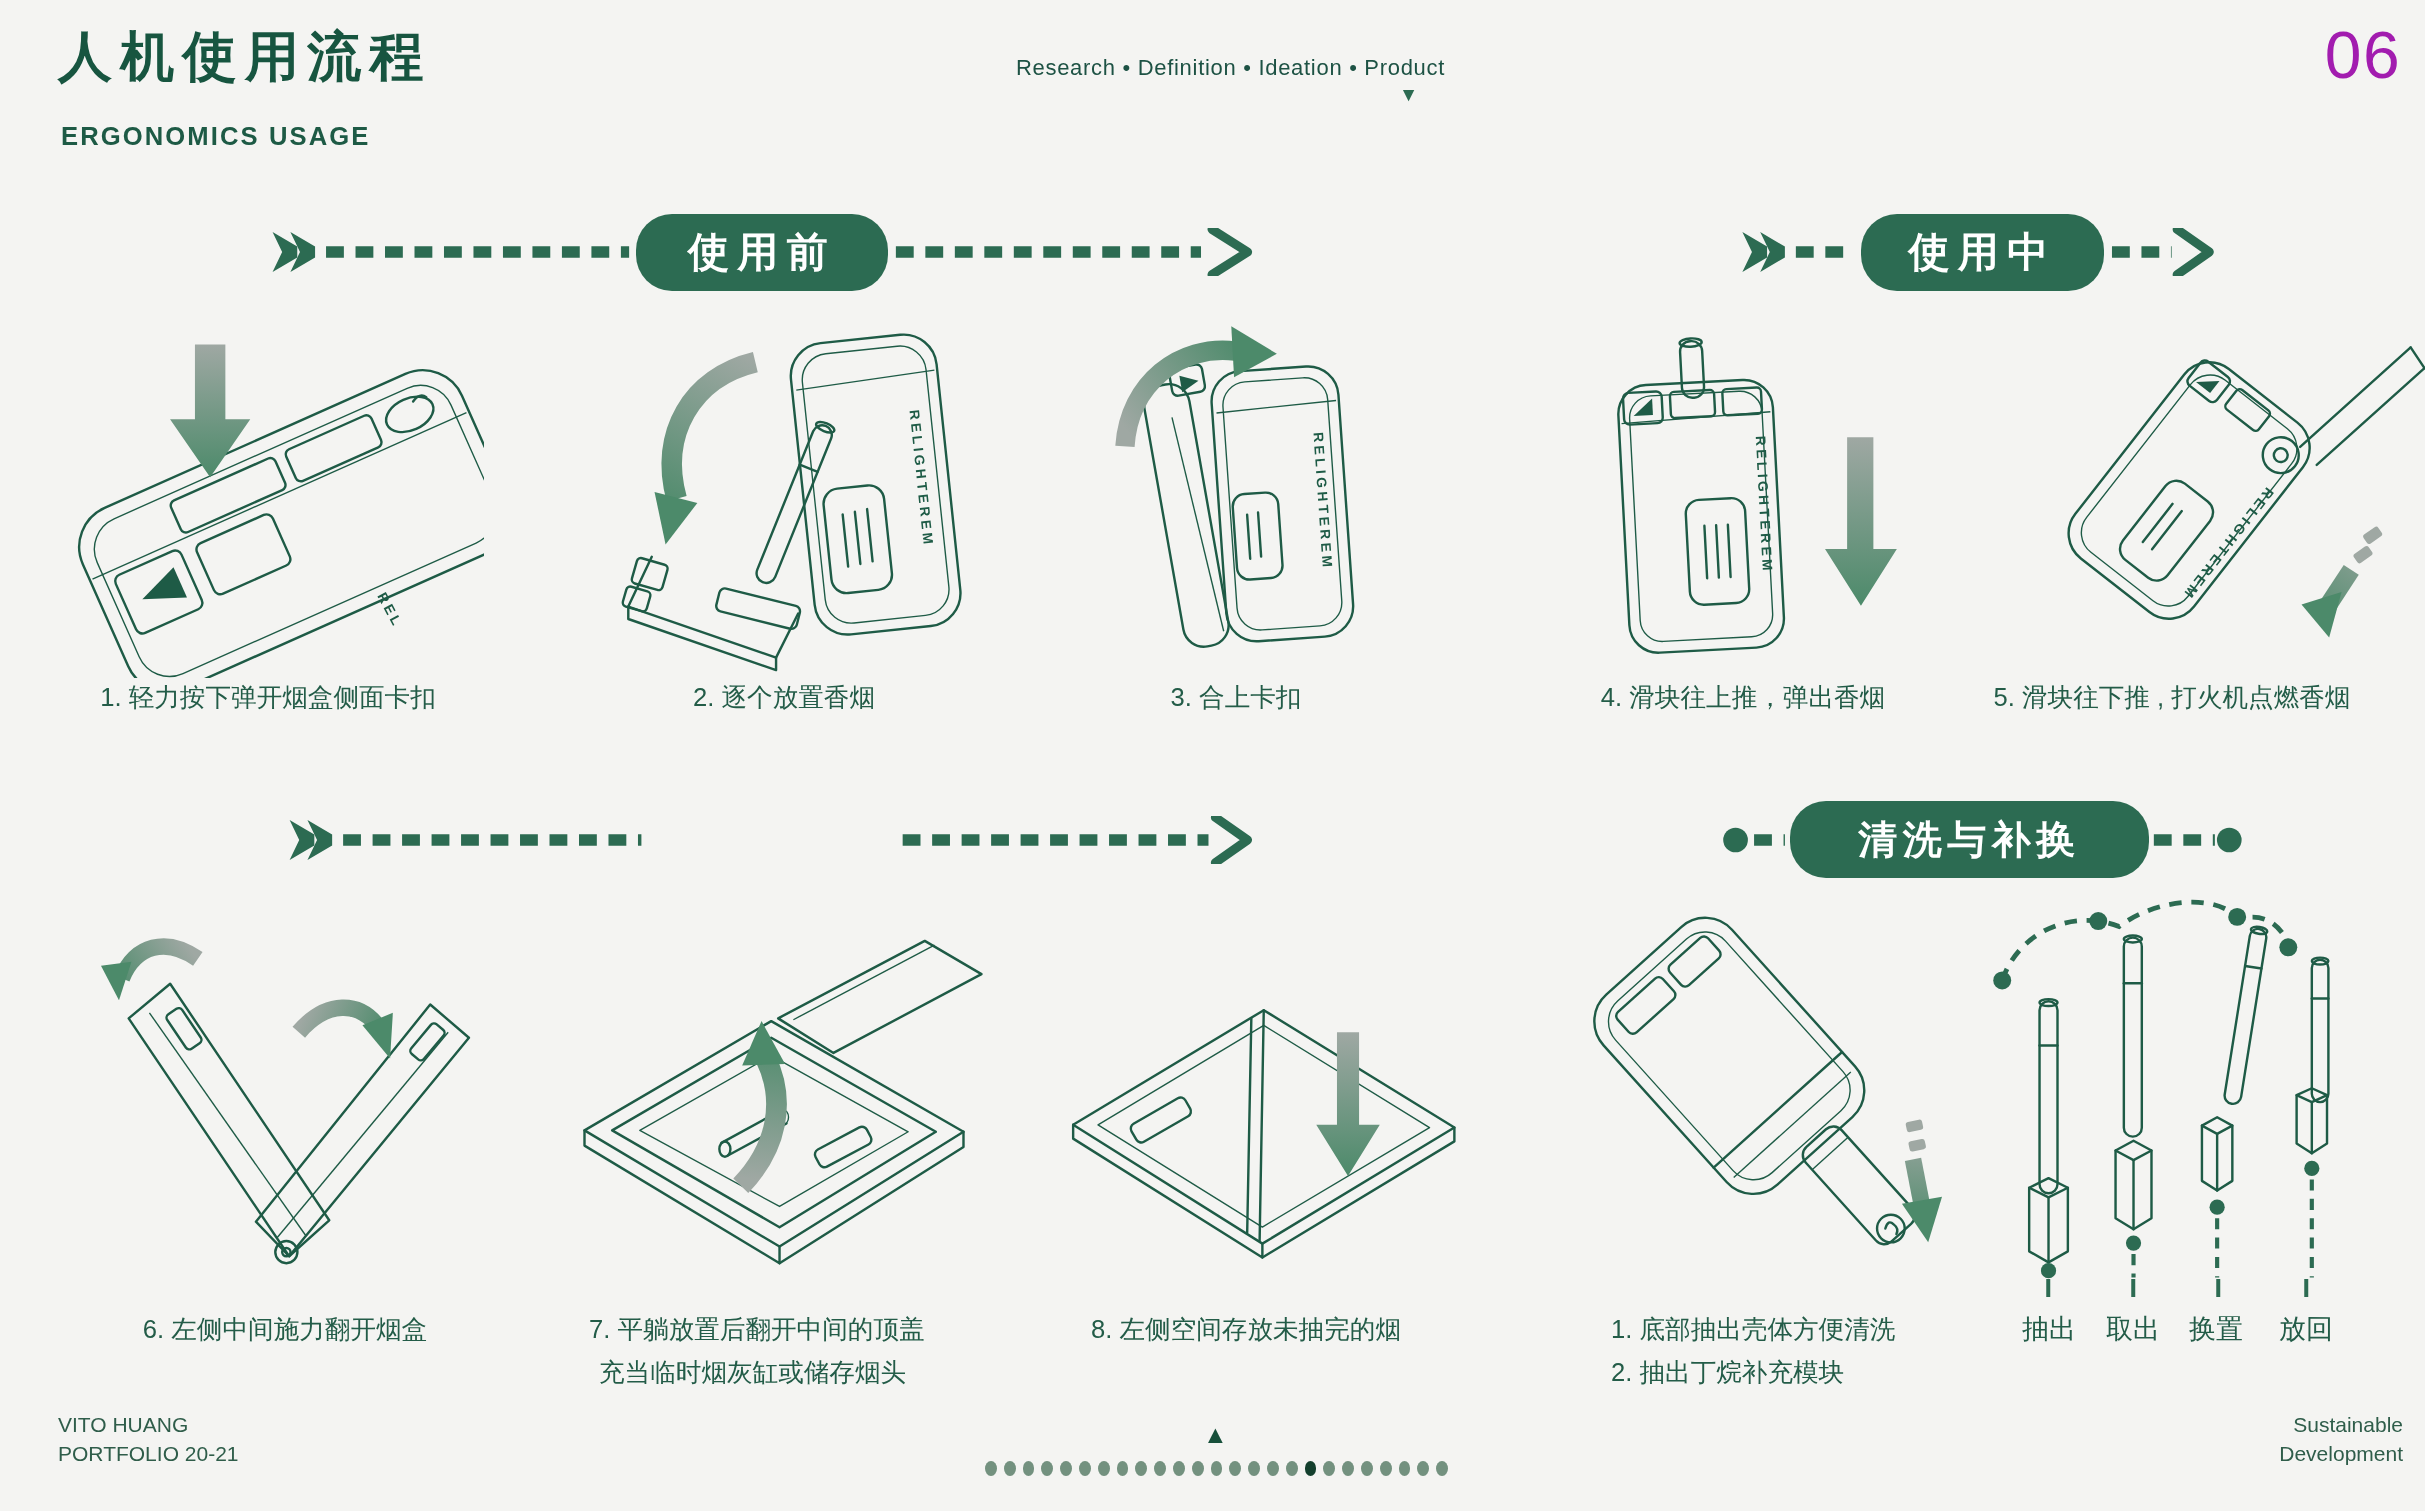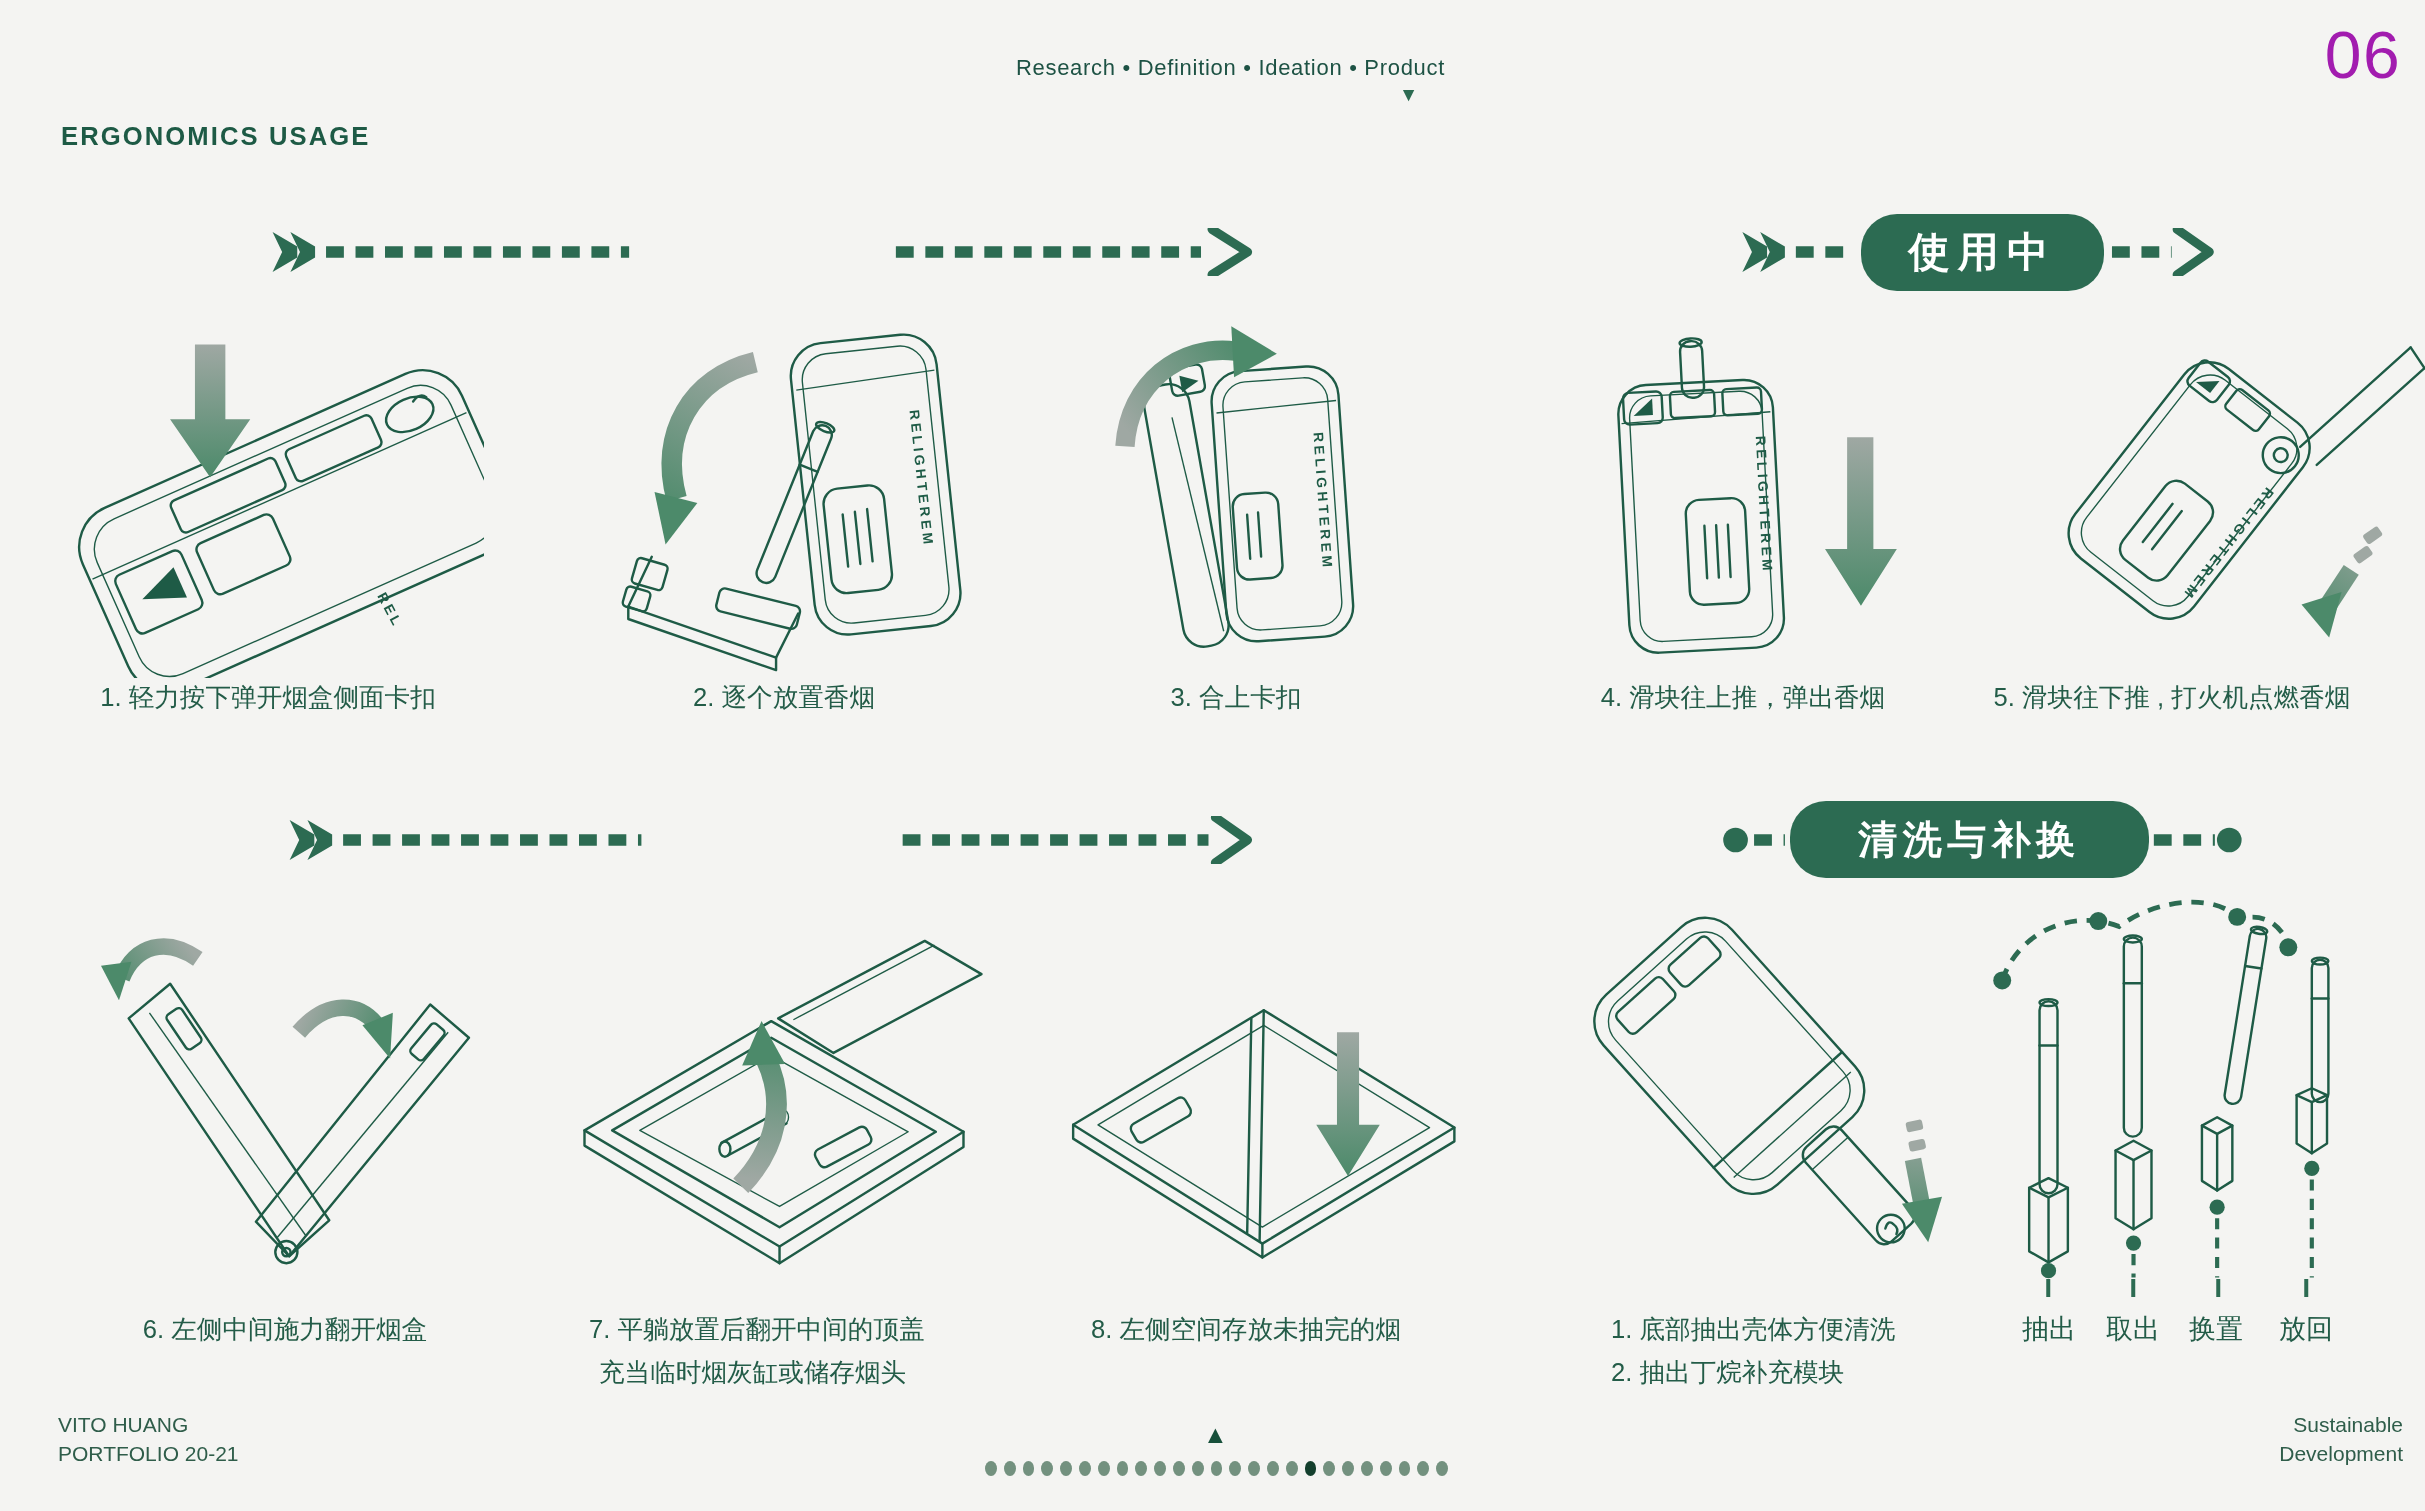--- a/index.html
+++ b/index.html
@@ -34,20 +34,21 @@
   .thin{stroke:#1e5b46;fill:none;stroke-width:2;stroke-linejoin:round;}
   .fillink{fill:#1e5b46;stroke:none;}
   .dash-arrow{stroke:#2c6b52;}
   .brand{font:600 20px "Liberation Sans",sans-serif;fill:#1e5b46;letter-spacing:5px;}
 </style>
 </head>
 <body>
 
 <div class="canvas">
 
+  <div class="abs title">人机使用流程</div>
   <div class="abs subtitle">ERGONOMICS USAGE</div>
   <div class="abs proc-nav">Research • Definition • Ideation • Product</div>
   <div class="abs proc-marker">▼</div>
   <div class="abs page-num">06</div>
 
   <svg class="abs" style="left:263px;top:228px;" width="999" height="48" viewBox="0 0 1445 70">
     <g>
       <path class="fillink" style="fill:#2c6b52" d="M8 6 L44 27 L44 43 L8 64 L22 35 Z"></path>
       <path class="fillink" style="fill:#2c6b52" d="M34 6 L70 27 L70 43 L34 64 L48 35 Z"></path>
     </g>
@@ -73,20 +74,21 @@
     <line class="dash-arrow" x1="902" y1="35" x2="1348" y2="35" stroke-width="17" stroke-dasharray="26 17"></line>
     <polyline points="1358,2 1405,35 1358,68" fill="none" stroke="#2c6b52" stroke-width="13" stroke-linecap="round" stroke-linejoin="round"></polyline>
   </svg>
   <svg class="abs" style="left:1697px;top:816px;" width="553" height="48" viewBox="0 0 800 70">
     <circle cx="53" cy="35" r="18" fill="#2c6b52"></circle>
     <line class="dash-arrow" x1="80" y1="35" x2="125" y2="35" stroke-width="17" stroke-dasharray="26 17"></line>
     <line class="dash-arrow" x1="663" y1="35" x2="752" y2="35" stroke-width="17" stroke-dasharray="26 17"></line>
     <circle cx="773" cy="35" r="18" fill="#2c6b52"></circle>
   </svg>
 
+  <div class="abs pill pill-3" style="left:636px;top:214px;width:252px;">使用前</div>
   <div class="abs pill pill-3" style="left:1861px;top:214px;width:243px;">使用中</div>
   <div class="abs pill pill-5" style="left:1790px;top:801px;width:359px;">清洗与补换</div>
 
   <div class="abs" style="left:76px;top:325px;">
     <svg width="408" height="353" viewBox="0 0 590 510">
       <defs>
           <linearGradient id="ga1" x1="0" y1="0" x2="0" y2="1">
             <stop offset="0" stop-color="#9fa8a3"></stop>
             <stop offset="1" stop-color="#4c8a6a"></stop>
           </linearGradient>

